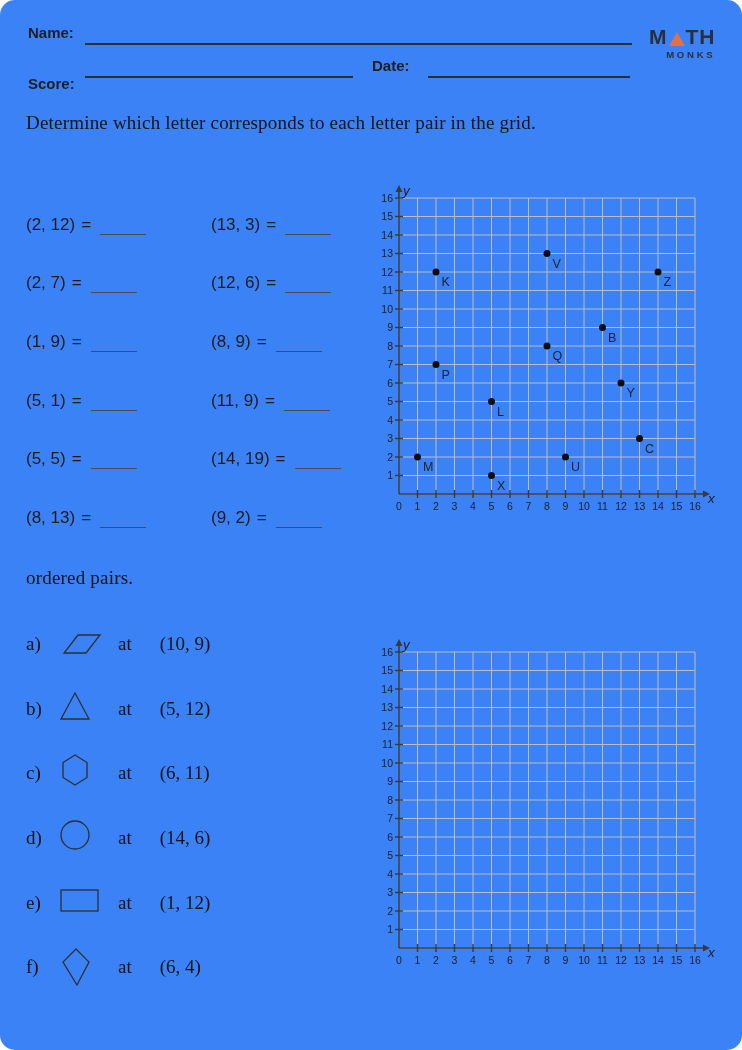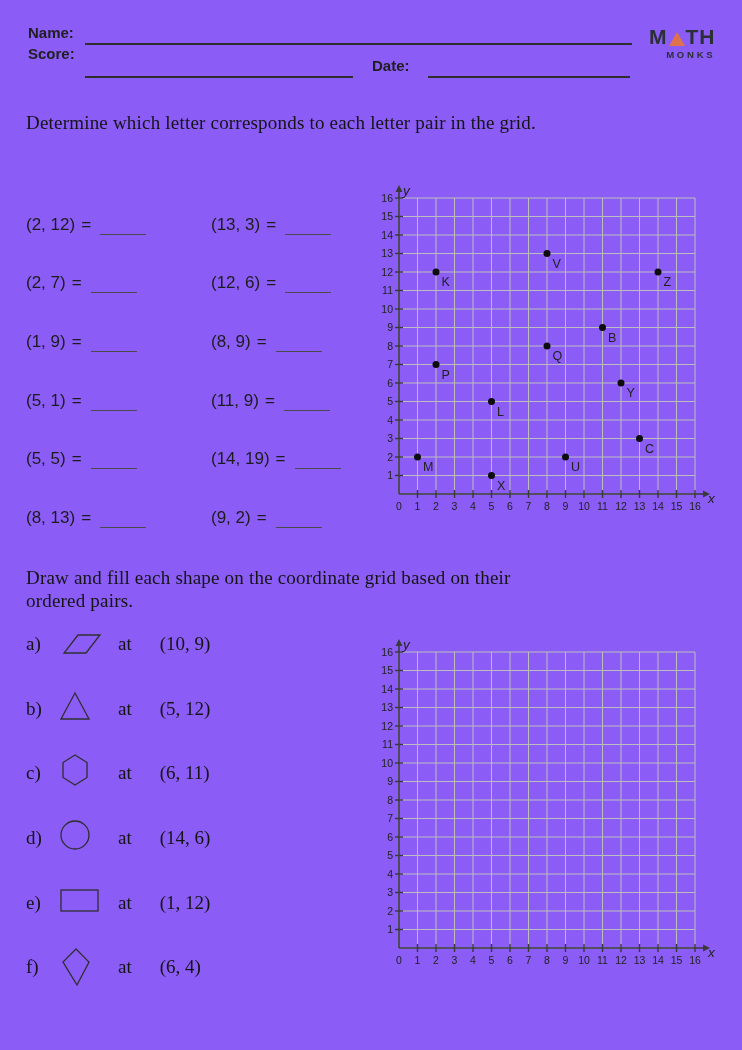--- a/index.html
+++ b/index.html
@@ -1,22 +1,22 @@
 <!DOCTYPE html>
 <html><head>
 <meta charset="utf-8">
 <style>
   html,body{margin:0;padding:0;background:#ffffff;}
-  .page{position:relative;width:742px;height:1050px;background:#8b5cf6;overflow:hidden;
-        font-family:"Liberation Sans",sans-serif;color:#1c1c1c;}
+  .page{position:relative;width:742px;height:1050px;background:#3b82f6;overflow:hidden;
+        font-family:"Liberation Sans",sans-serif;color:#1c1c1c;border-radius:15px;}
 
   
   .hdr-label{position:absolute;font-size:15px;font-weight:bold;color:#1f1f1f;}
   .lbl-name{left:28px;top:24px;}
-  .lbl-score{left:28px;top:45px;text-align:right;}
+  .lbl-score{left:28px;top:75px;text-align:right;}
   .lbl-date{left:372px;top:57px;}
   .hdr-line{position:absolute;border-bottom:2px solid #2e2e2e;height:0;}
   .line-name{left:85px;top:43px;width:547px;}
   .line-score{left:85px;top:76px;width:268px;}
   .line-date{left:428px;top:76px;width:202px;}
 
   .logo{position:absolute;left:649px;top:27px;display:flex;flex-direction:column;align-items:flex-end;}
   .logo-top{display:flex;align-items:flex-end;font-weight:bold;font-size:21px;letter-spacing:1px;color:#2b2f36;line-height:20px;}
   .logo-tri{width:0;height:0;border-left:8px solid transparent;border-right:8px solid transparent;
             border-bottom:14px solid #e0714d;margin:0 1px 1px 1px;}
@@ -270,21 +270,20 @@
         <text class="ptlbl" x="272" y="268.5">C</text>
         <circle class="pt" cx="44.5" cy="273" r="3.5"></circle>
         <text class="ptlbl" x="50" y="287">M</text>
         <circle class="pt" cx="192.5" cy="273" r="3.5"></circle>
         <text class="ptlbl" x="198" y="287">U</text>
         <circle class="pt" cx="118.5" cy="291.5" r="3.5"></circle>
         <text class="ptlbl" x="124" y="305.5">X</text>
       </svg></div>
 
   <div class="title-serif title2">
-    <div>Draw and fill each shape on the coordinate grid based on their</div>
     <div>ordered pairs.</div>
   </div>
   <div class="shape-list" id="shapeList">
       <div class="s-row">
         <span class="s-label">a)</span>
         <span class="s-icon">
           <svg width="42" height="41" viewBox="0 0 42 41">
             <polygon points="4,29 26,29 40,11 18,11"></polygon>
           </svg>
         </span>

